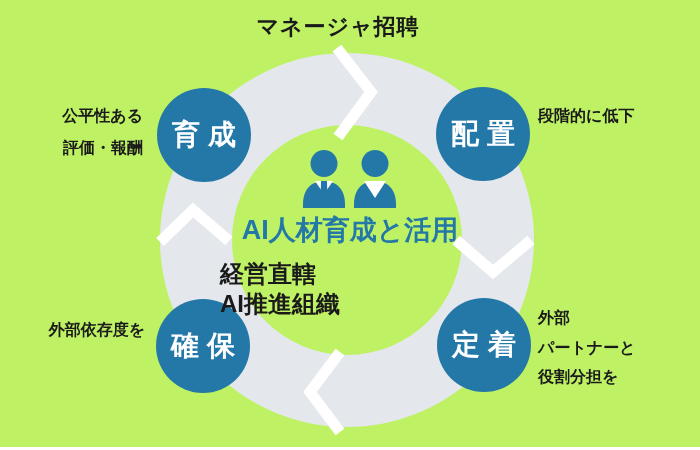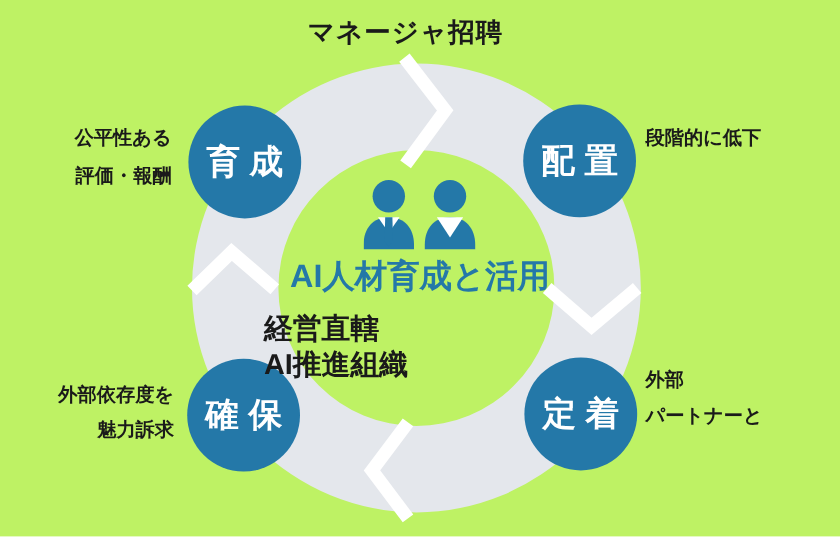--- a/index.html
+++ b/index.html
@@ -78,25 +78,25 @@
 
   <div class="note note-tl">
     <div>公平性ある</div>
     <div>評価・報酬</div>
   </div>
   <div class="note note-tr">
     <div>段階的に低下</div>
   </div>
   <div class="note note-bl">
     <div>外部依存度を</div>
-    <div>魅力訴求</div>
   </div>
   <div class="note note-br">
     <div>外部</div>
     <div>パートナーと</div>
+    <div>役割分担を</div>
   </div>
 
   <svg class="people-svg" width="94" height="58" viewBox="0 0 94 58">
     <g>
       <circle class="p-blue" cx="21" cy="13.5" r="13.5"></circle>
       <path class="p-blue" d="M0,58 L0,54 C0,40 8,31 21,31 C34,31 42,40 42,54 L42,58 Z"></path>
       <path class="p-white" d="M12,31 L21,44 L30,31 Z"></path>
       <path class="p-blue" d="M18,31 L24,31 L24.5,51 L21,55.5 L17.5,51 Z"></path>
     </g>
     <g>

